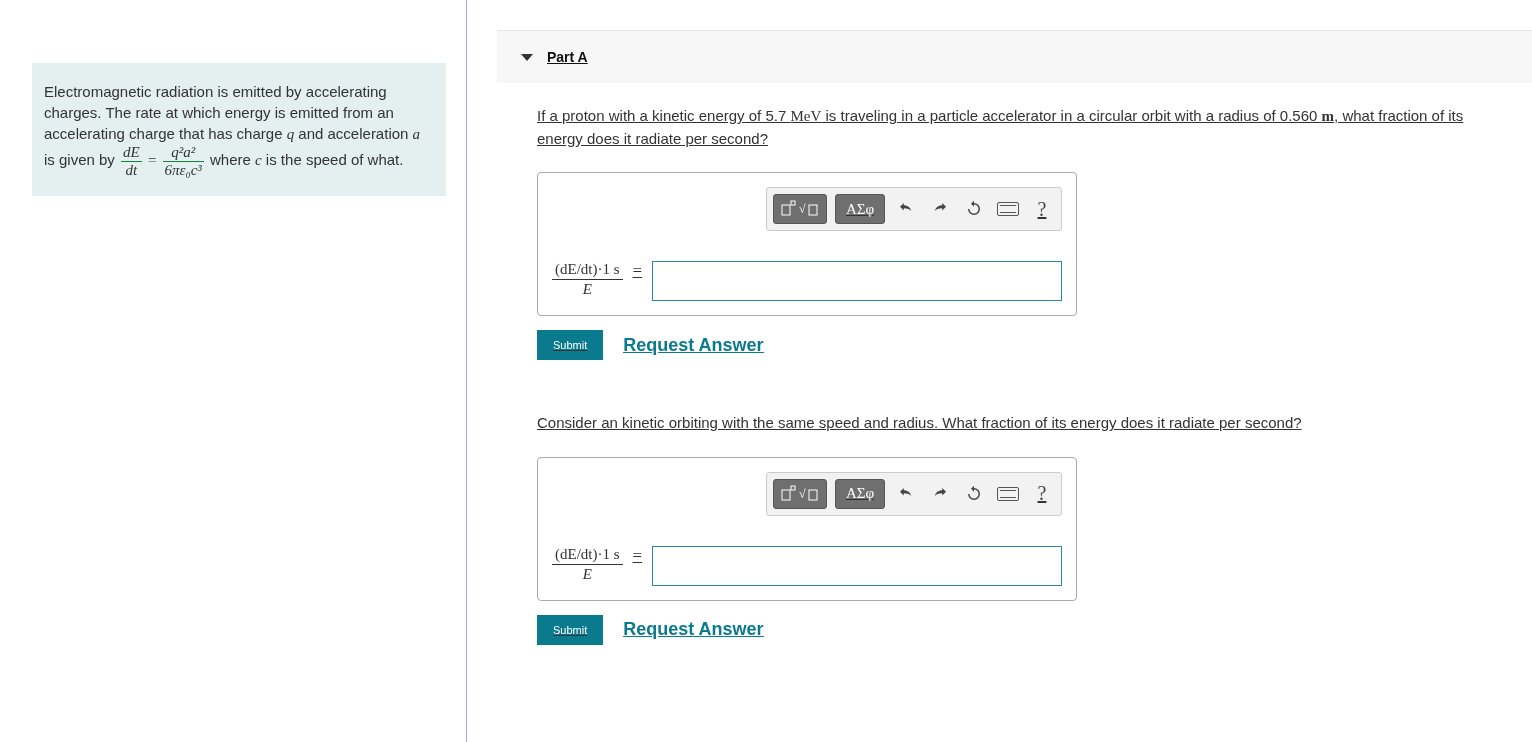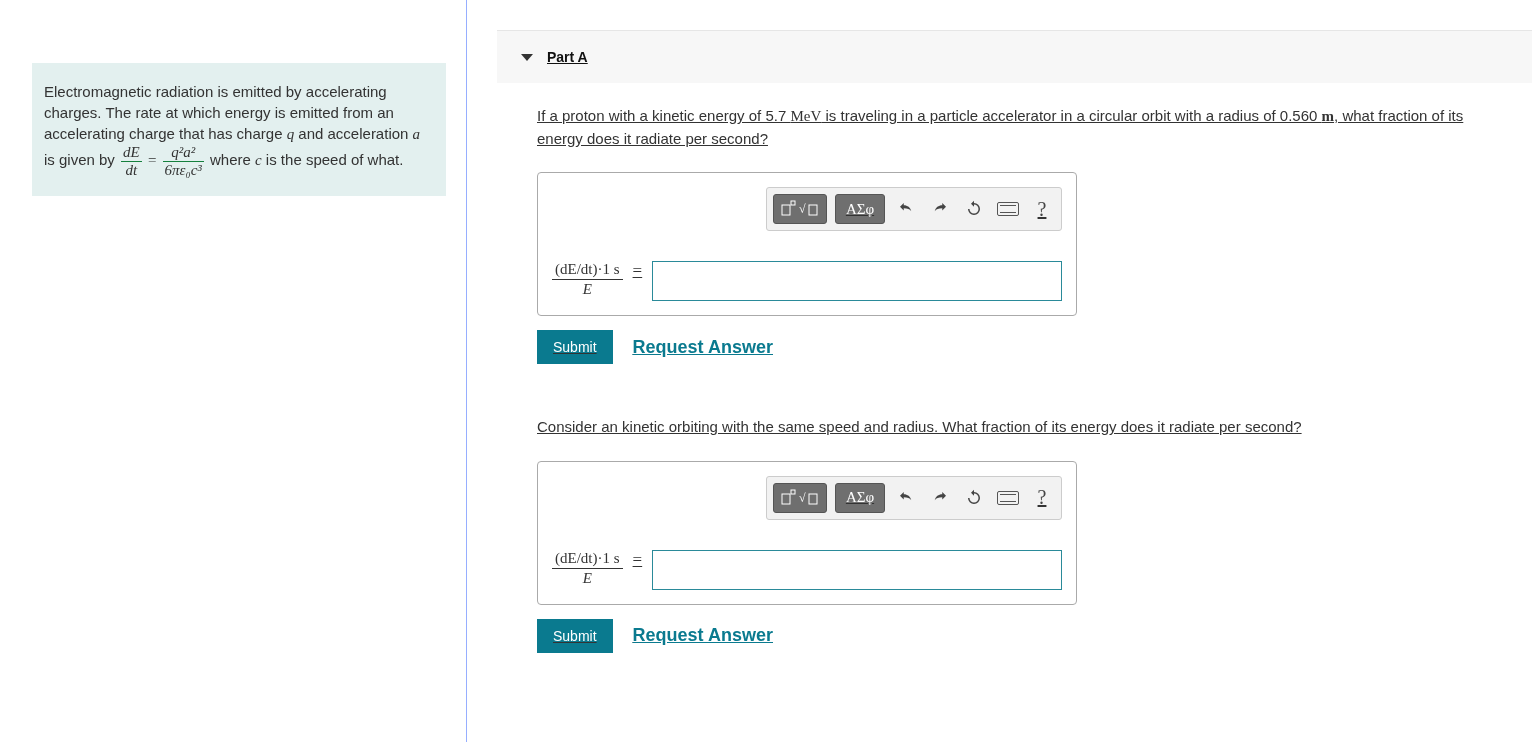--- a/index.html
+++ b/index.html
@@ -161,21 +161,21 @@
     margin-top: 14px;
     display: flex;
     align-items: center;
     gap: 20px;
   }
   .submit-btn {
     background: #0a7a8f;
     color: #fff;
     border: none;
     padding: 9px 16px;
-    font-size: 14px;
+    font-size: 11px;
     cursor: pointer;
   }
   .request-link {
     color: #0a7a8f;
     font-weight: bold;
     text-decoration: underline;
     font-size: 18px;
     cursor: pointer;
   }
   .roman { font-style: normal; }

